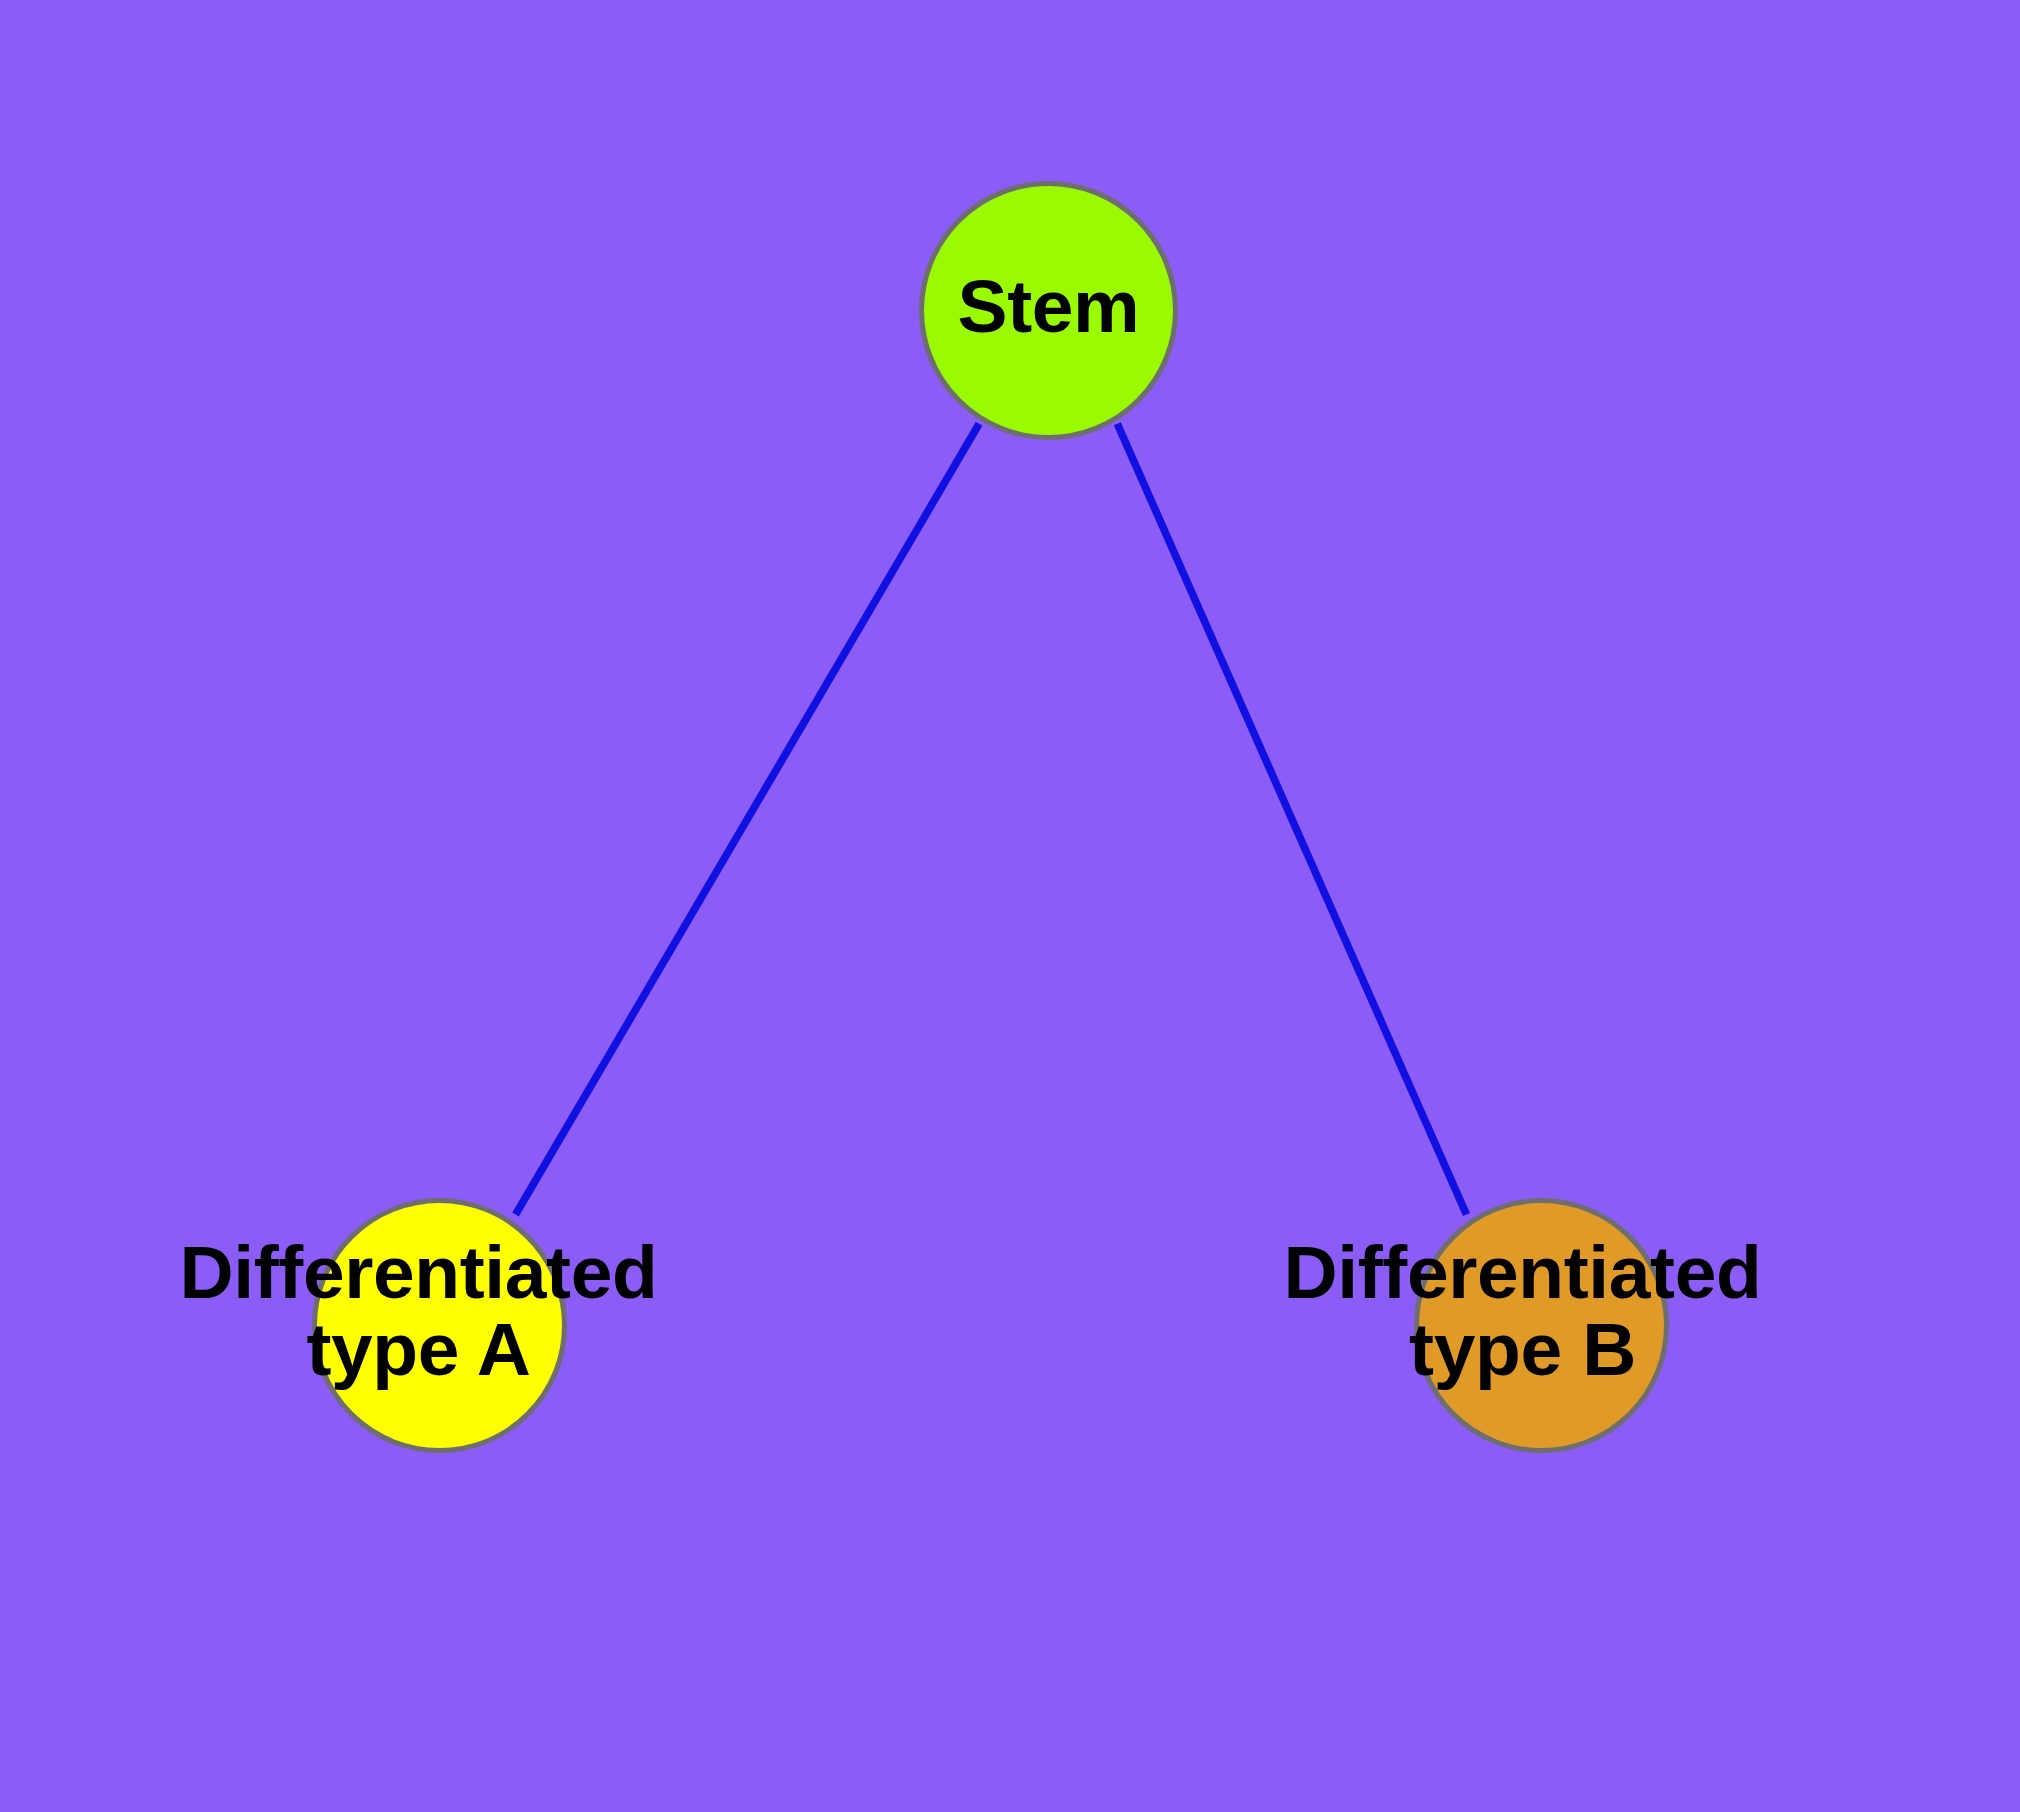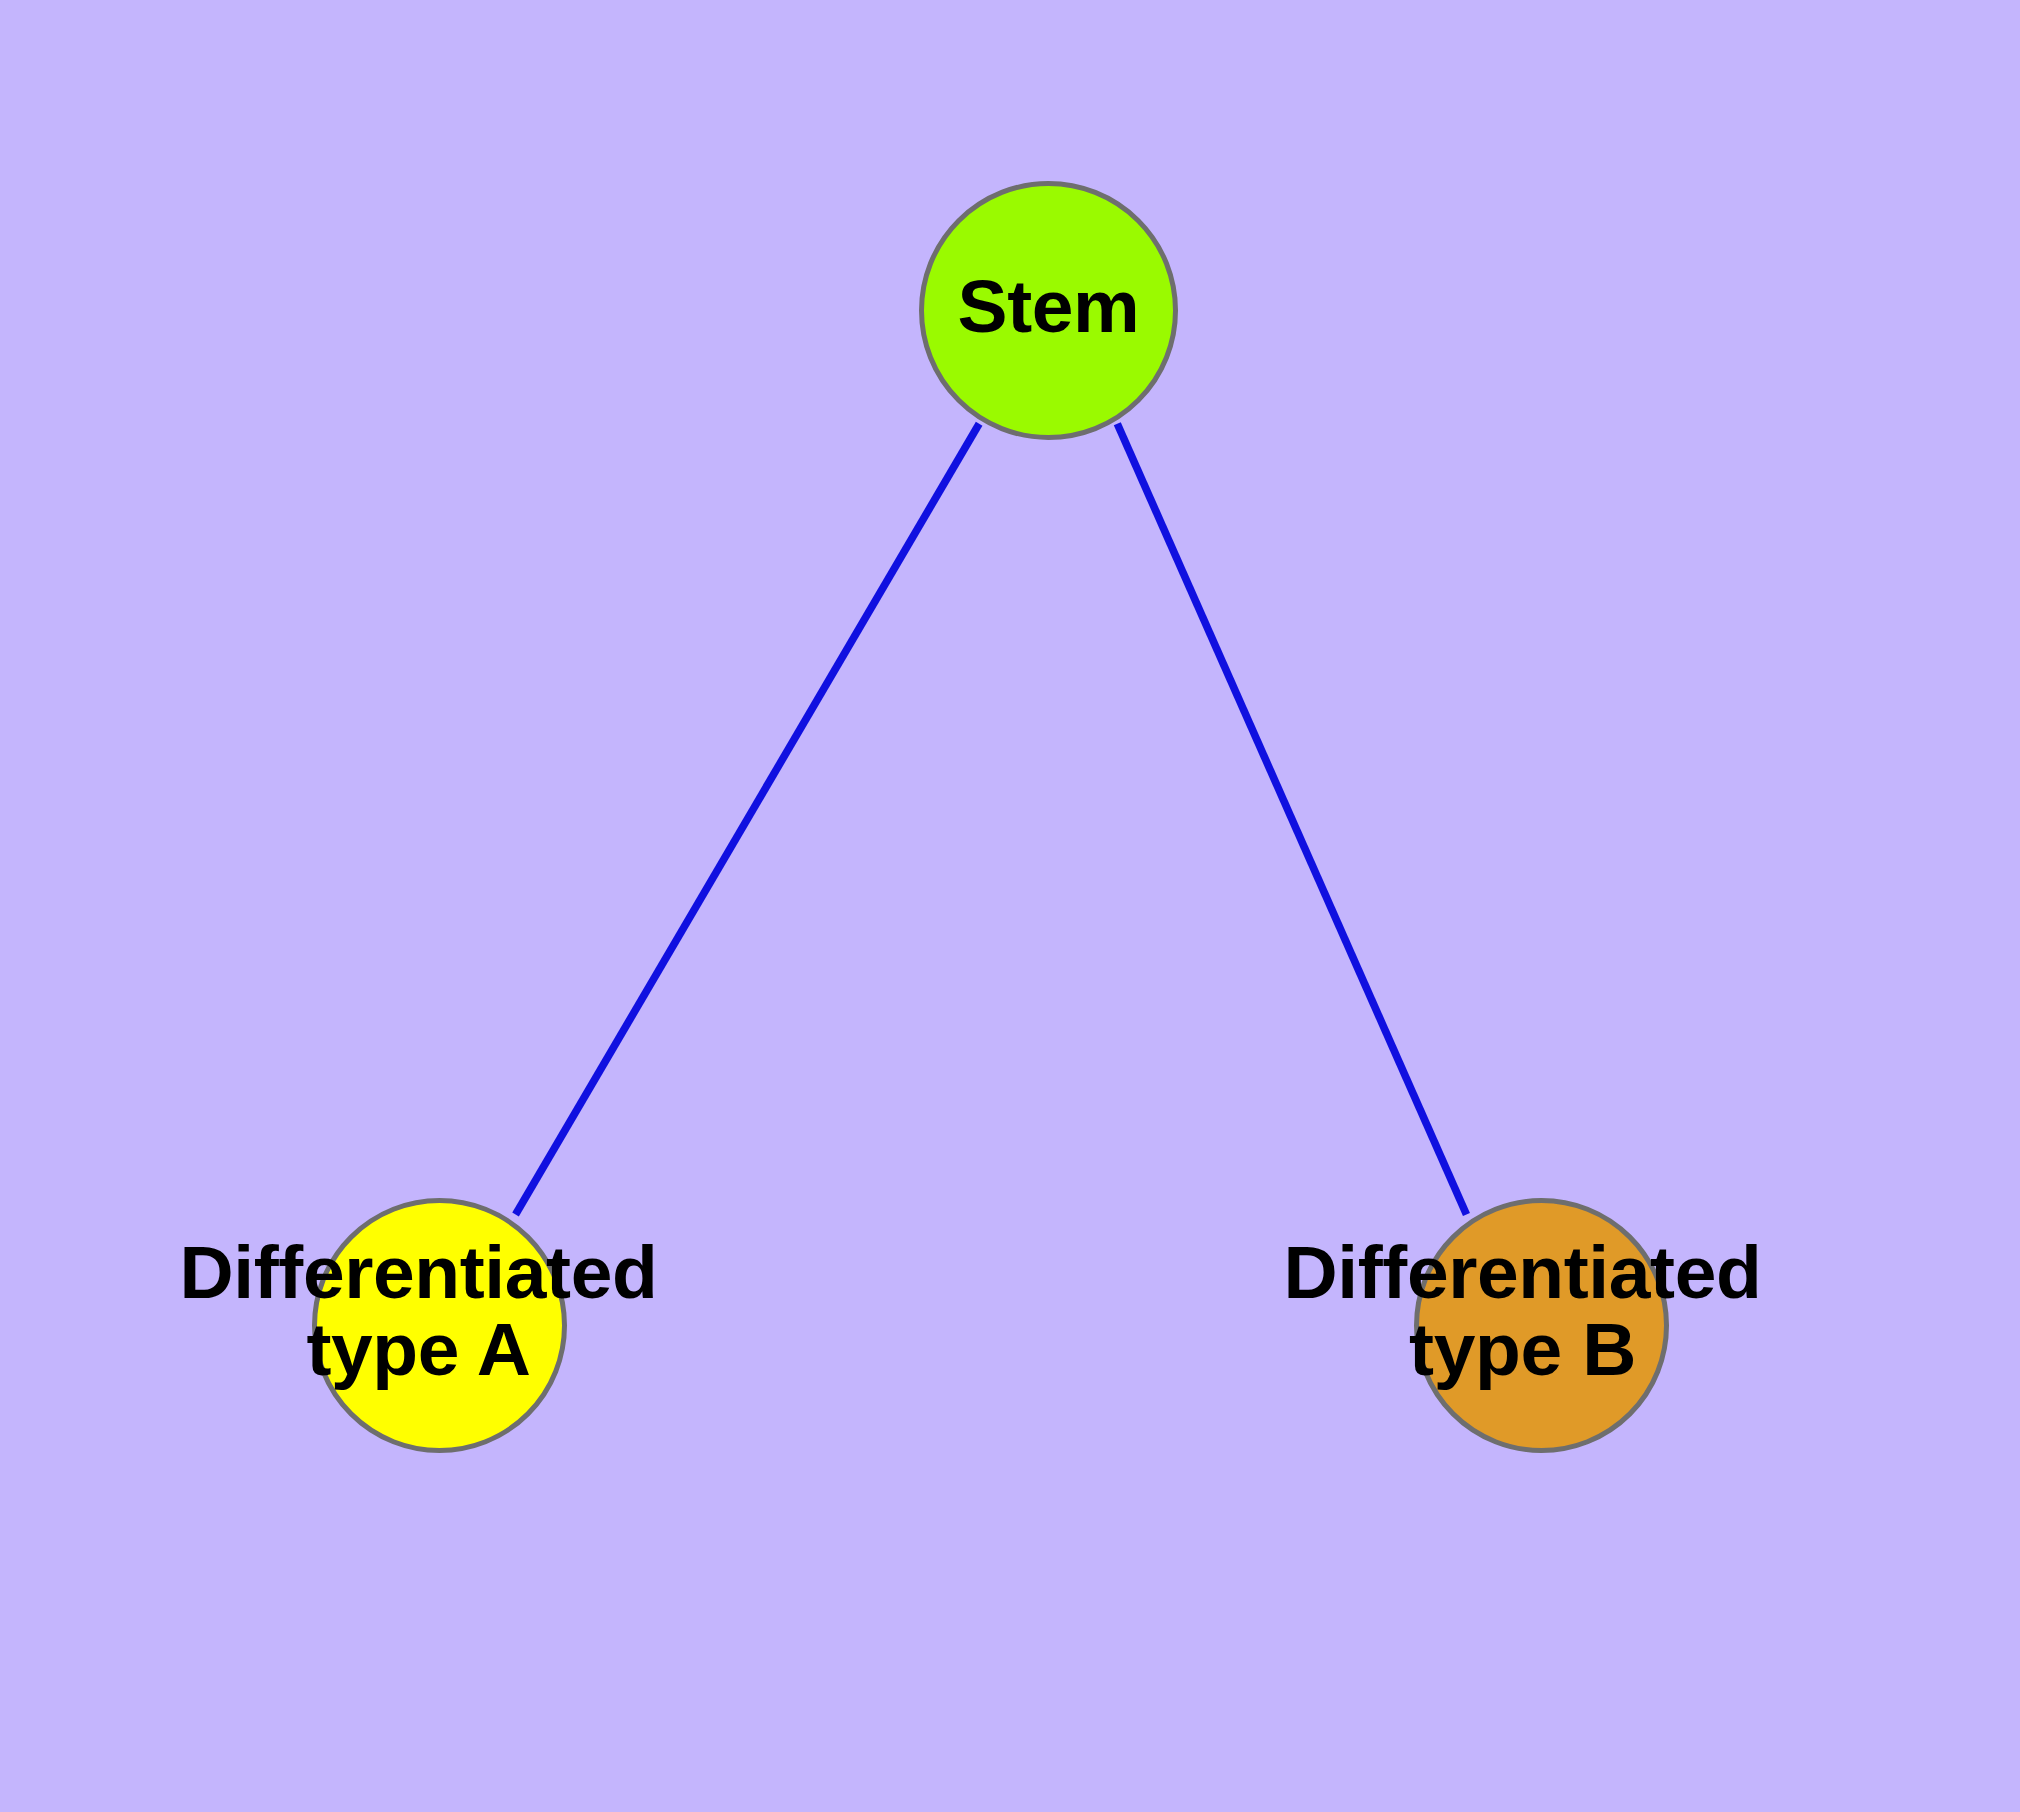--- a/index.html
+++ b/index.html
@@ -10,21 +10,21 @@
   body {
     width: 2021px;
     height: 1812px;
     overflow: hidden;
     font-family: "Liberation Sans", sans-serif;
   }
   #graph-canvas {
     position: relative;
     width: 2021px;
     height: 1812px;
-    background: #c4b5fd;
+    background: #8b5cf6;
   }
   #edge-layer {
     position: absolute;
     left: 0;
     top: 0;
     width: 2021px;
     height: 1812px;
   }
   .node {
     position: absolute;

